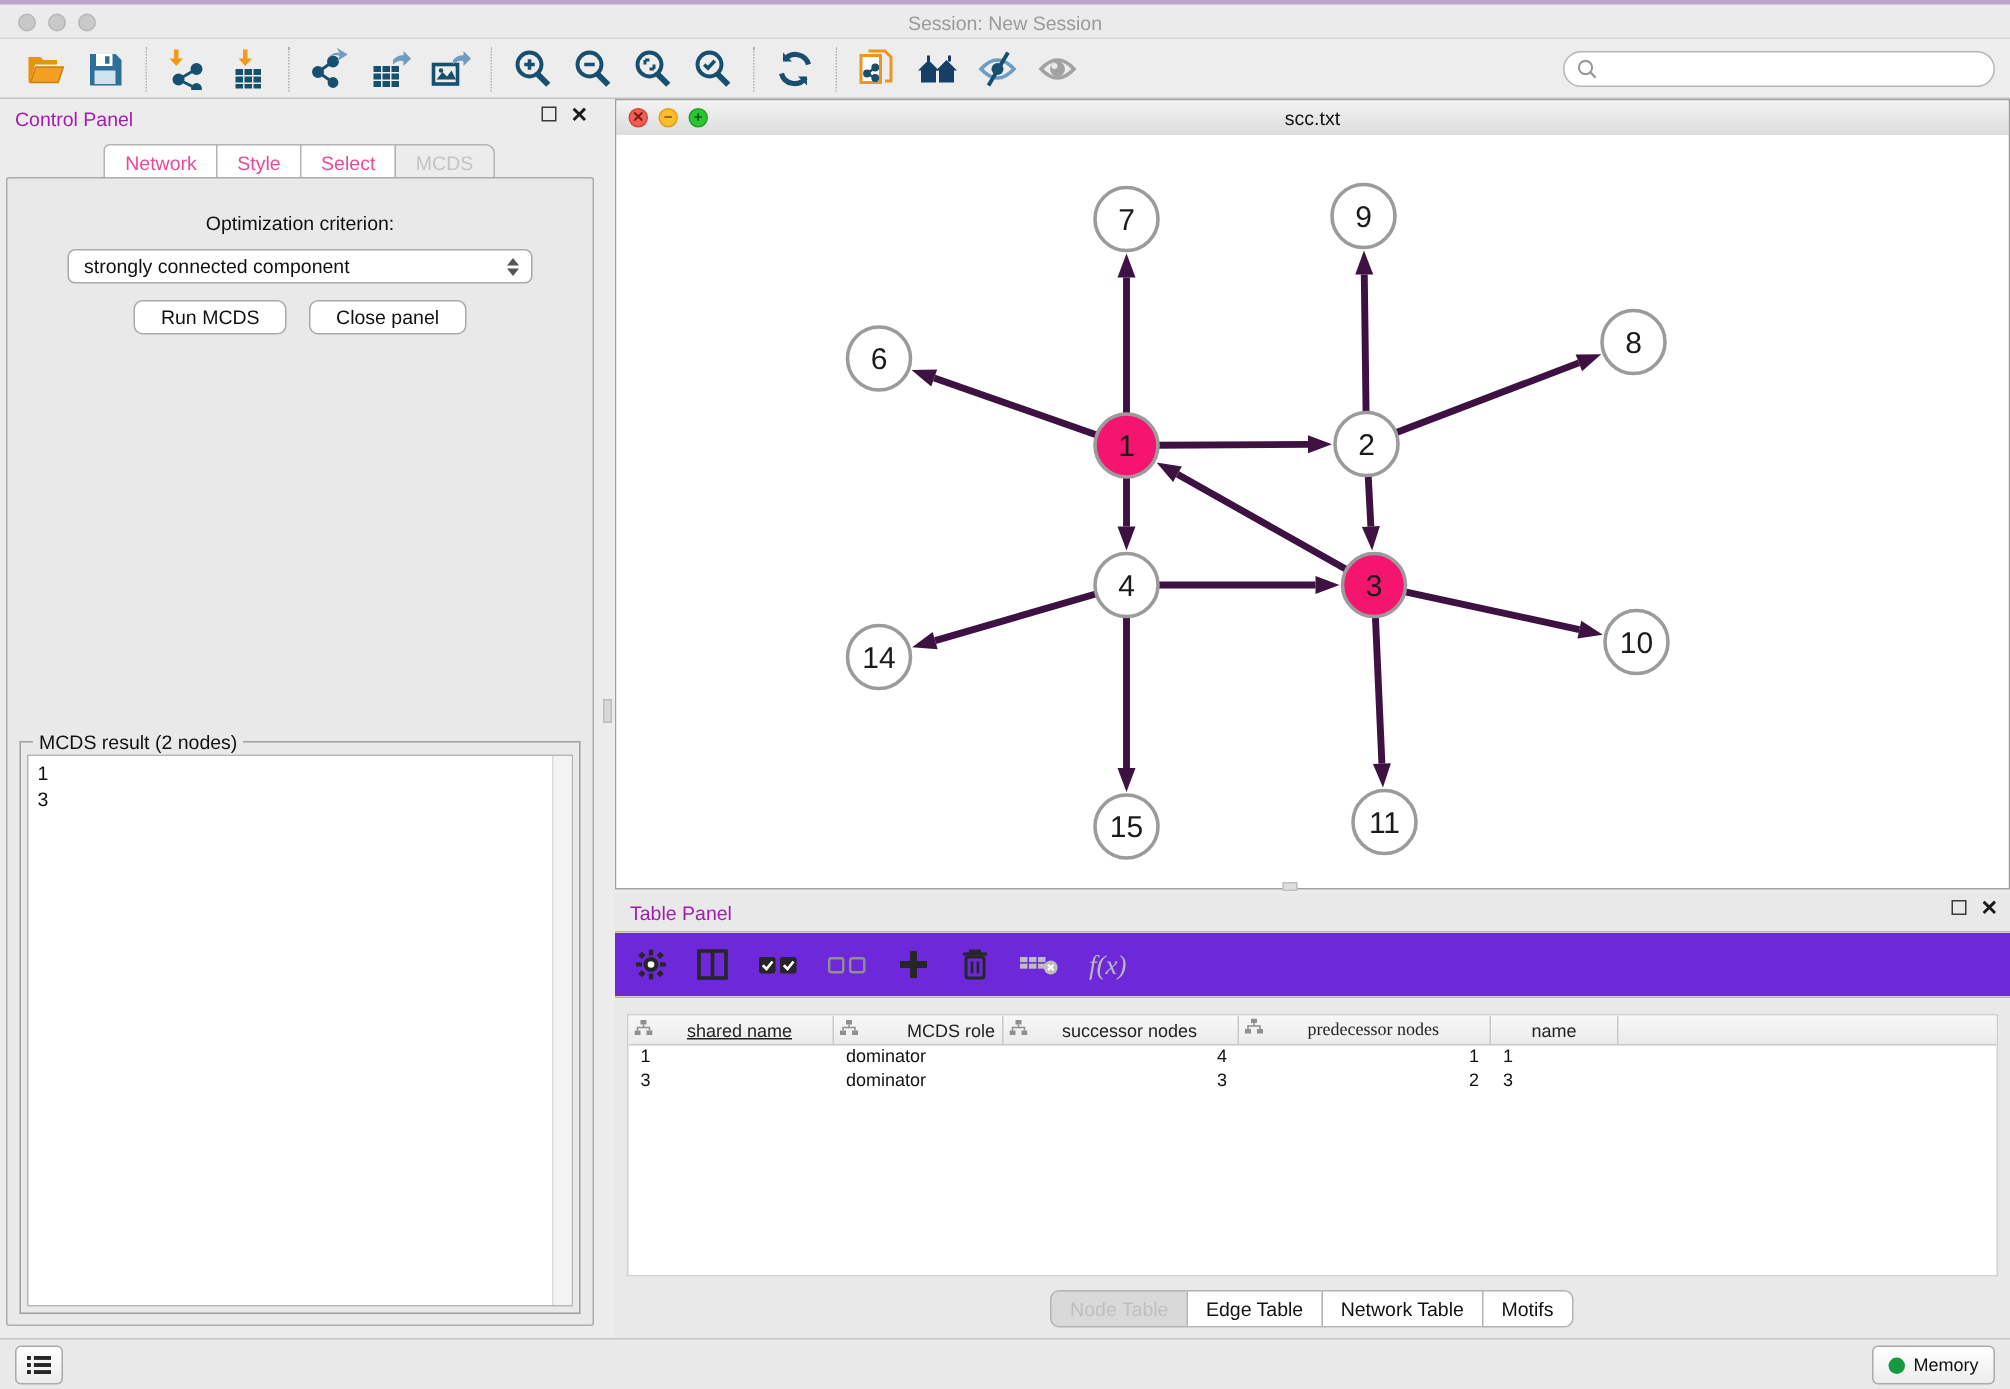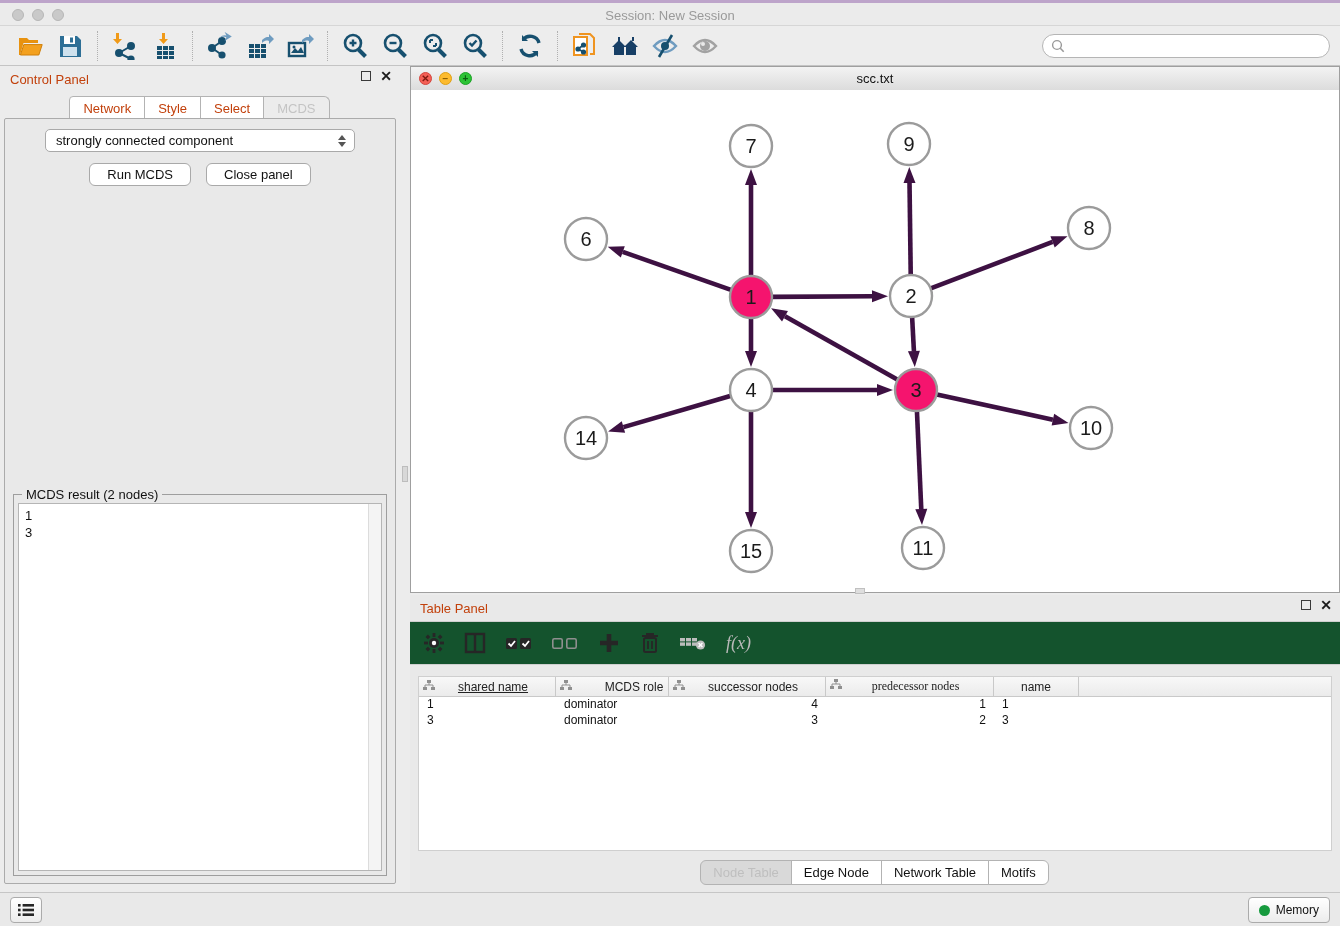--- a/index.html
+++ b/index.html
@@ -19,26 +19,26 @@
            border-bottom:1px solid #c4c4c4;display:flex;align-items:center;padding:0 10px;box-sizing:border-box}
   .tb-btn{width:40px;height:34px;display:flex;align-items:center;justify-content:center;flex:0 0 auto}
   .tb-sep{width:0;height:30px;border-left:1px dotted #b0b0b0;margin:0 7px;flex:0 0 auto}
   .search{margin-left:auto;width:288px;height:24px;background:#fff;border:1px solid #b5b5b5;border-radius:13px;
           display:flex;align-items:center;padding:0 8px;box-sizing:border-box}
   .search input{border:none;outline:none;flex:1;font-size:12px;background:transparent;font-family:inherit}
 
   
   .cpanel{position:absolute;left:0;top:66px;width:400px;height:827px;background:#ececec}
   .panel-head{position:relative;height:26px}
-  .panel-head .ph-title{position:absolute;left:10px;top:6px;font-size:13px;color:#c2410c}
+  .panel-head .ph-title{position:absolute;left:10px;top:6px;font-size:13px;color:#a21caf}
   .ph-icons{position:absolute;right:8px;top:5px;display:flex;gap:9px;align-items:center}
   .ic-float{width:10px;height:10px;border:1.5px solid #3a3a3a;box-sizing:border-box}
   .ic-close{font-size:14px;font-weight:bold;color:#1b1b1b;line-height:10px}
   .cp-tabs{position:absolute;left:0;right:0;top:30px;display:flex;justify-content:center}
-  .cp-tab{font-size:13px;padding:4px 13px;background:#fff;border:1px solid #b3b3b3;margin-left:-1px;color:#c2410c}
+  .cp-tab{font-size:13px;padding:4px 13px;background:#fff;border:1px solid #b3b3b3;margin-left:-1px;color:#ec4899}
   .cp-tab.first{border-radius:4px 0 0 0}
   .cp-tab.active{background:#ececec;color:#c4c4c4;border-radius:0 6px 0 0;border-bottom-color:#ececec}
   .cp-content{position:absolute;left:4px;right:4px;top:52px;bottom:9px;border:1px solid #ababab;
               background:#e9e9e9;border-radius:2px}
   .opt-label{margin-top:22px;text-align:center;font-size:13px;color:#111}
   .dropdown{margin:10px 40px 0 40px;height:23px;background:#fff;border:1px solid #a9a9a9;border-radius:5px;
             display:flex;align-items:center;font-size:13px;padding:0 6px;box-sizing:border-box;color:#111}
   .dd-text{flex:1;padding-left:4px}
   .dd-arrows{display:flex;flex-direction:column;gap:2px;align-items:center;padding-right:2px}
   .dd-arrows i{width:0;height:0;border-left:4px solid transparent;border-right:4px solid transparent}
@@ -67,21 +67,21 @@
   .tl-yellow{background:#fdbb2e;border:1px solid #dfa014;color:#8a5d00}
   .tl-green{background:#2cc335;border:1px solid #1ca126;color:#0c5e12}
   .net-title{position:absolute;left:0;right:0;top:4px;text-align:center;font-size:13px;color:#111}
   .net-canvas{position:absolute;left:0;top:23px;right:0;bottom:0;background:#fff;overflow:hidden}
 
   
   .hgrip{position:absolute;left:855px;top:588px;width:10px;height:6px;background:#dedede;border:1px solid #c0c0c0;box-sizing:border-box}
 
   
   .tpanel{position:absolute;left:410px;top:595px;width:930px;height:298px;background:#e9e9e9}
-  .tp-toolbar{position:absolute;left:0;right:0;top:26px;height:44px;background:#14532d;
+  .tp-toolbar{position:absolute;left:0;right:0;top:26px;height:44px;background:#6d28d9;
               border-top:1px solid #cfcfcf;border-bottom:1px solid #cfcfcf;display:flex;align-items:center;padding:0 14px;box-sizing:border-box;gap:20px}
   .tpi{display:flex;align-items:center;justify-content:center;height:28px}
   .fx{font-family:"Liberation Serif",serif;font-style:italic;font-size:18px;color:#b9b9b9}
   .ttable{position:absolute;left:8px;right:8px;top:81px;bottom:42px;background:#fff;border:1px solid #cfcfcf;overflow:hidden}
   .thead{display:flex;height:19px;background:linear-gradient(#f8f8f8,#ebebeb);border-bottom:1px solid #c9c9c9}
   .thcell{display:flex;align-items:center;border-right:1px solid #c9c9c9;box-sizing:border-box;padding:0 4px;font-size:12px;color:#222}
   .thcell .lbl{flex:1;text-align:center}
   .trow{display:flex;height:16px;font-size:12px;color:#111}
   .tcell{box-sizing:border-box;padding:0 8px;overflow:hidden;white-space:nowrap}
 
@@ -279,20 +279,21 @@
       <span class="ic-close">✕</span>
     </span>
   </div>
   <div class="cp-tabs">
     <span class="cp-tab first">Network</span>
     <span class="cp-tab">Style</span>
     <span class="cp-tab">Select</span>
     <span class="cp-tab active">MCDS</span>
   </div>
   <div class="cp-content">
+    <div class="opt-label">Optimization criterion:</div>
     <div class="dropdown">
       <span class="dd-text">strongly connected component</span>
       <span class="dd-arrows">
           <i class="dd-up"></i>
           <i class="dd-down"></i>
         </span>
     </div>
     <div class="btn-row">
       <button class="cp-btn">Run MCDS</button>
       <button class="cp-btn">Close panel</button>
@@ -519,21 +520,21 @@
           <div class="tcell" style="width: 113px; text-align: left;">dominator</div>
           <div class="tcell" style="width: 157px; text-align: right;">3</div>
           <div class="tcell" style="width: 168px; text-align: right;">2</div>
           <div class="tcell" style="width: 85px; text-align: left;">3</div>
         </div>
       </div>
   </div>
 
   <div class="tp-tabs">
     <span class="tp-tab first active">Node Table</span>
-    <span class="tp-tab">Edge Node</span>
+    <span class="tp-tab">Edge Table</span>
     <span class="tp-tab">Network Table</span>
     <span class="tp-tab last">Motifs</span>
   </div>
 </div>
 
 <div class="statusbar">
   <div class="sb-left">
     <svg width="16" height="14" viewBox="0 0 16 14">
         <g fill="#262626">
           <rect x="0" y="1" width="2.6" height="2.6"></rect>

